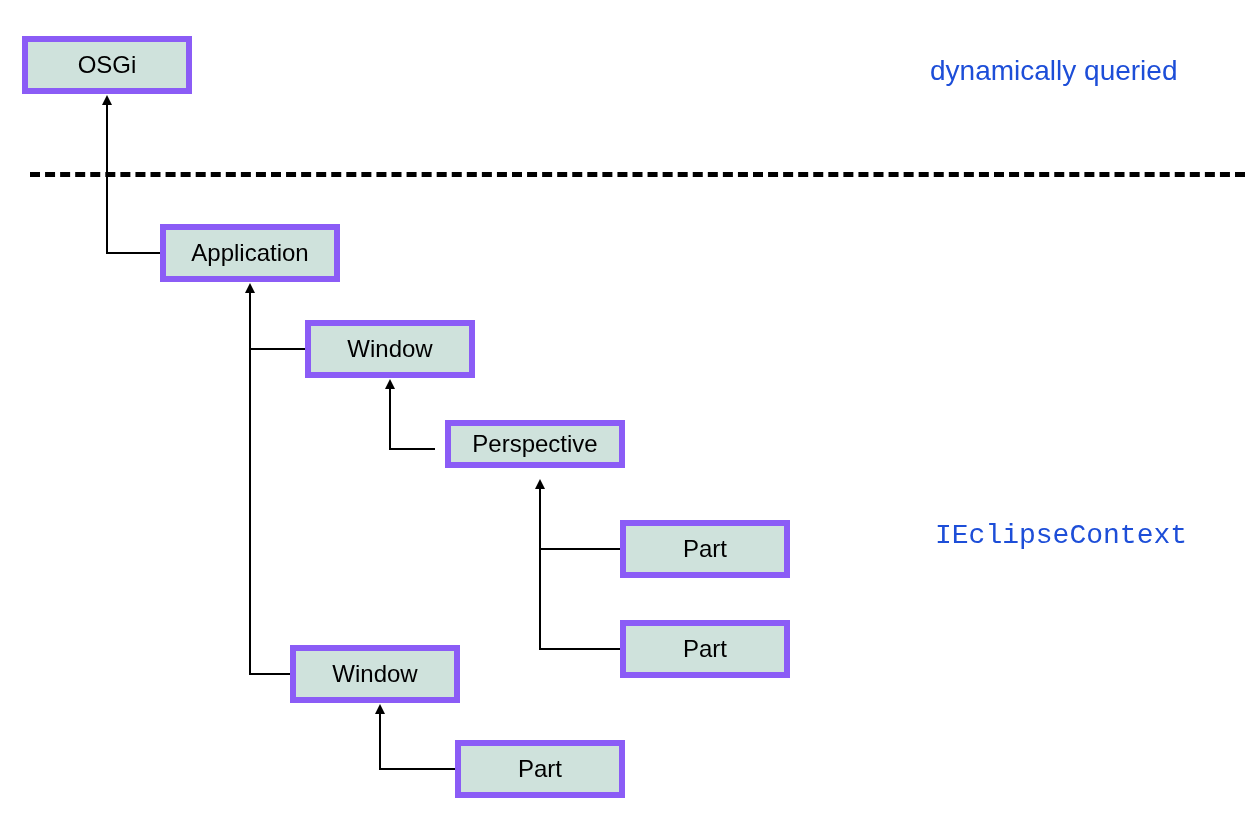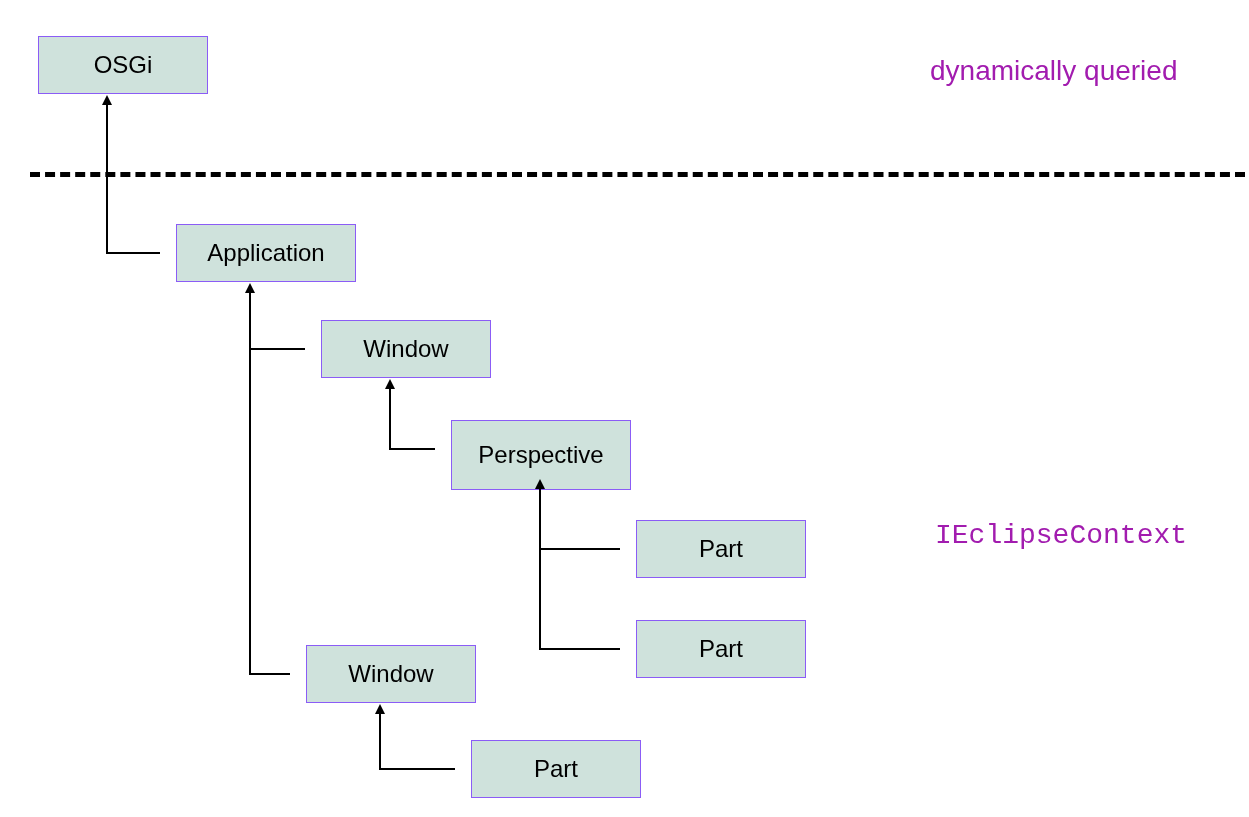--- a/index.html
+++ b/index.html
@@ -6,32 +6,31 @@
     body {
       width: 1249px;
       height: 817px;
       position: relative;
       font-family: Arial, Helvetica, sans-serif;
       background: #ffffff;
     }
     .box {
       position: absolute;
       background: #cfe2dc;
-      border: 1px solid #8b5cf6;
+      border: 6px solid #8b5cf6;
       display: flex;
       align-items: center;
       justify-content: center;
       font-size: 24px;
       color: #000;
-      margin-left: 16px;
     }
     .label {
       position: absolute;
       font-size: 28px;
-      color: #a21caf;
+      color: #1d4ed8;
     }
     .divider {
       position: absolute;
       border-top: 5px dashed #000;
     }
     svg.connector {
       position: absolute;
       top: 0;
       left: 0;
       width: 1249px;
@@ -43,21 +42,21 @@
 <body>
 
 <div class="divider" style="left:30px; top:172px; width:1215px;"></div>
 
 <div class="label" style="left:930px; top:55px;">dynamically queried</div>
 <div class="label" style="left:935px; top:520px;font-family:Liberation Mono, monospace;">IEclipseContext</div>
 
 <div class="box" style="left:22px; top:36px; width:170px; height:58px;">OSGi</div>
 <div class="box" style="left:160px; top:224px; width:180px; height:58px;">Application</div>
 <div class="box" style="left:305px; top:320px; width:170px; height:58px;">Window</div>
-<div class="box" style="left:435px; top:420px; width:180px; height:70px;">Perspective</div>
+<div class="box" style="left:445px; top:420px; width:180px; height:48px;">Perspective</div>
 <div class="box" style="left:620px; top:520px; width:170px; height:58px;">Part</div>
 <div class="box" style="left:620px; top:620px; width:170px; height:58px;">Part</div>
 <div class="box" style="left:290px; top:645px; width:170px; height:58px;">Window</div>
 <div class="box" style="left:455px; top:740px; width:170px; height:58px;">Part</div>
 
 <svg class="connector">
   <defs>
     <marker id="arrow" markerWidth="12" markerHeight="12" refX="6" refY="6" orient="auto" markerUnits="userSpaceOnUse">
       <path d="M1,1 L11,6 L1,11 Z" fill="#000"></path>
     </marker>

